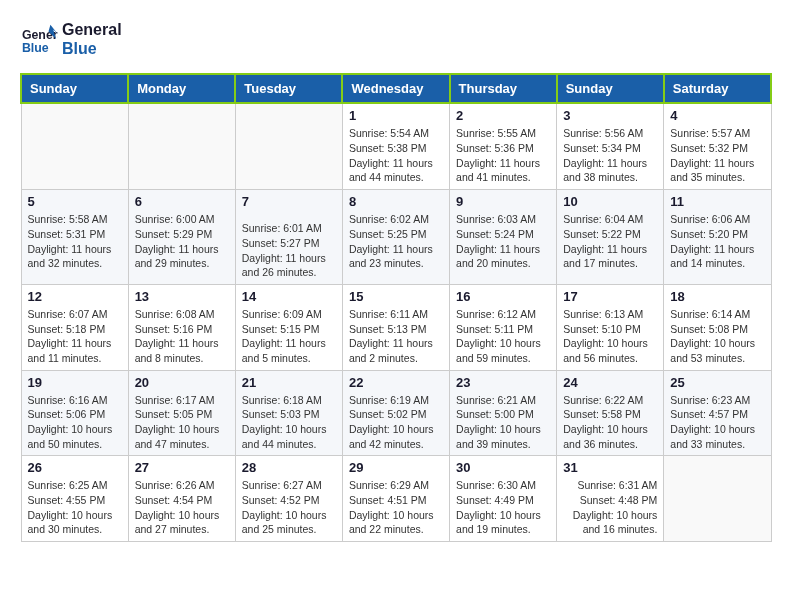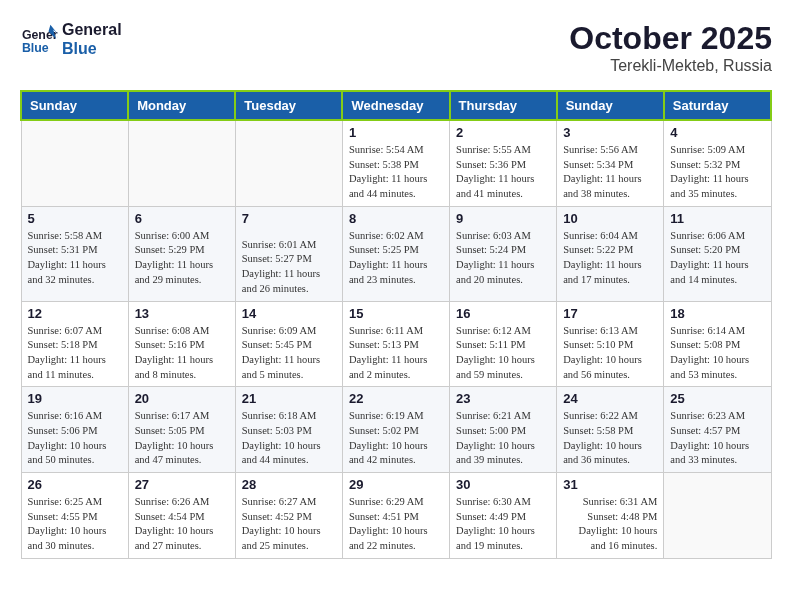--- a/index.html
+++ b/index.html
@@ -65,45 +65,40 @@
     .day-number {
       font-size: 13px;
       font-weight: bold;
       margin-bottom: 3px;
       color: #1a1a2e;
     }
     .day-info {
       color: #333;
       font-size: 10.5px;
       line-height: 1.4;
-      font-family: Liberation Serif, serif;
     }
     .empty-cell {
       background: #f9f9f9 !important;
     }
   </style>
 </head>
 <body>
 
 <div class="header">
   <div class="logo">
     <svg class="logo-icon" viewBox="0 0 40 40">
       <text x="2" y="20" font-size="13" font-weight="bold" fill="#1a1a2e">General</text>
       <text x="2" y="34" font-size="13" font-weight="bold" fill="#1a5fa8">Blue</text>
       <polygon points="32,5 40,15 35,10 38,20 30,12" fill="#1a5fa8"></polygon>
     </svg>
     <div style="line-height:1.2">
       <div style="font-size:16px;font-weight:bold;color:#1a1a2e;">General</div>
       <div style="font-size:16px;font-weight:bold;color:#1a5fa8;">Blue</div>
     </div>
   </div>
-  <div class="title-block">
-    <div class="month-year">October 2025</div>
-    <div class="location">Terekli-Mekteb, Russia</div>
-  </div>
 </div>
 
 <table class="calendar">
   <thead>
     <tr>
     <th>Sunday</th>
         <th>Monday</th>
         <th>Tuesday</th>
         <th>Wednesday</th>
         <th>Thursday</th>
@@ -132,21 +127,21 @@
         </td>
         <td>
           <div class="day-number">3</div>
           <div class="day-info" style="white-space: pre-line;">Sunrise: 5:56 AM
 Sunset: 5:34 PM
 Daylight: 11 hours
 and 38 minutes.</div>
         </td>
         <td>
           <div class="day-number">4</div>
-          <div class="day-info" style="white-space: pre-line;">Sunrise: 5:09 AM
+          <div class="day-info" style="white-space: pre-line;">Sunrise: 5:57 AM
 Sunset: 5:32 PM
 Daylight: 11 hours
 and 35 minutes.</div>
         </td>
       </tr>
       <tr>
         <td>
           <div class="day-number">5</div>
           <div class="day-info" style="white-space: pre-line;">Sunrise: 5:58 AM
 Sunset: 5:31 PM
@@ -207,21 +202,21 @@
         <td>
           <div class="day-number">13</div>
           <div class="day-info" style="white-space: pre-line;">Sunrise: 6:08 AM
 Sunset: 5:16 PM
 Daylight: 11 hours
 and 8 minutes.</div>
         </td>
         <td>
           <div class="day-number">14</div>
           <div class="day-info" style="white-space: pre-line;">Sunrise: 6:09 AM
-Sunset: 5:45 PM
+Sunset: 5:15 PM
 Daylight: 11 hours
 and 5 minutes.</div>
         </td>
         <td>
           <div class="day-number">15</div>
           <div class="day-info" style="white-space: pre-line;">Sunrise: 6:11 AM
 Sunset: 5:13 PM
 Daylight: 11 hours
 and 2 minutes.</div>
         </td>

